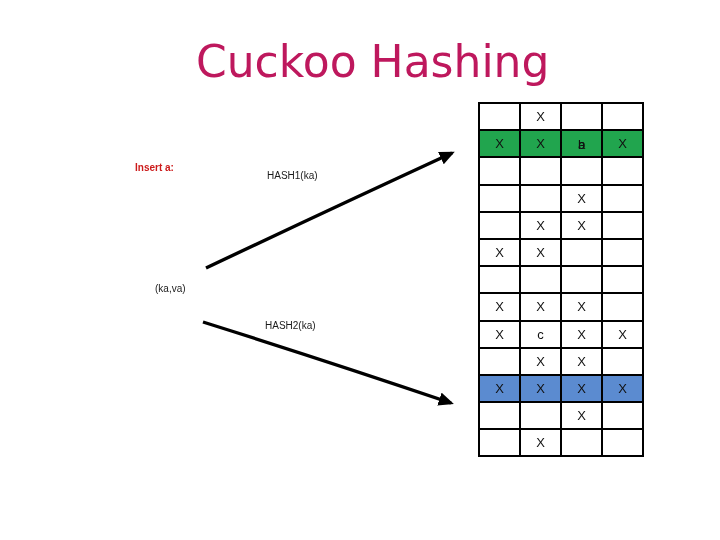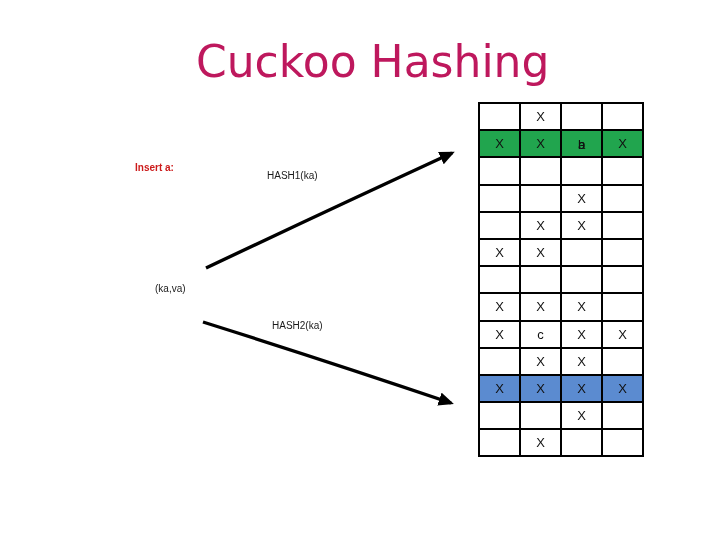--- a/index.html
+++ b/index.html
@@ -26,21 +26,21 @@
 
   .lbl {
     position:absolute;
     font-size:10px;
     color:#1a1a1a;
     white-space:nowrap;
   }
   .lbl-insert { left:135px; top:162px; font-weight:bold; }
   .lbl-hash1  { left:267px; top:170px; }
   .lbl-kv     { left:155px; top:283px; }
-  .lbl-hash2  { left:272px; top:320px; }
+  .lbl-hash2  { left:265px; top:320px; }
 
   svg.arrows { position:absolute; left:0; top:0; width:720px; height:540px; pointer-events:none; }
 
   table.hash-table {
     position:absolute;
     left:478px; top:102px;
     border-collapse:collapse;
   }
   table.hash-table td {
     width:39px; height:25.2px;

